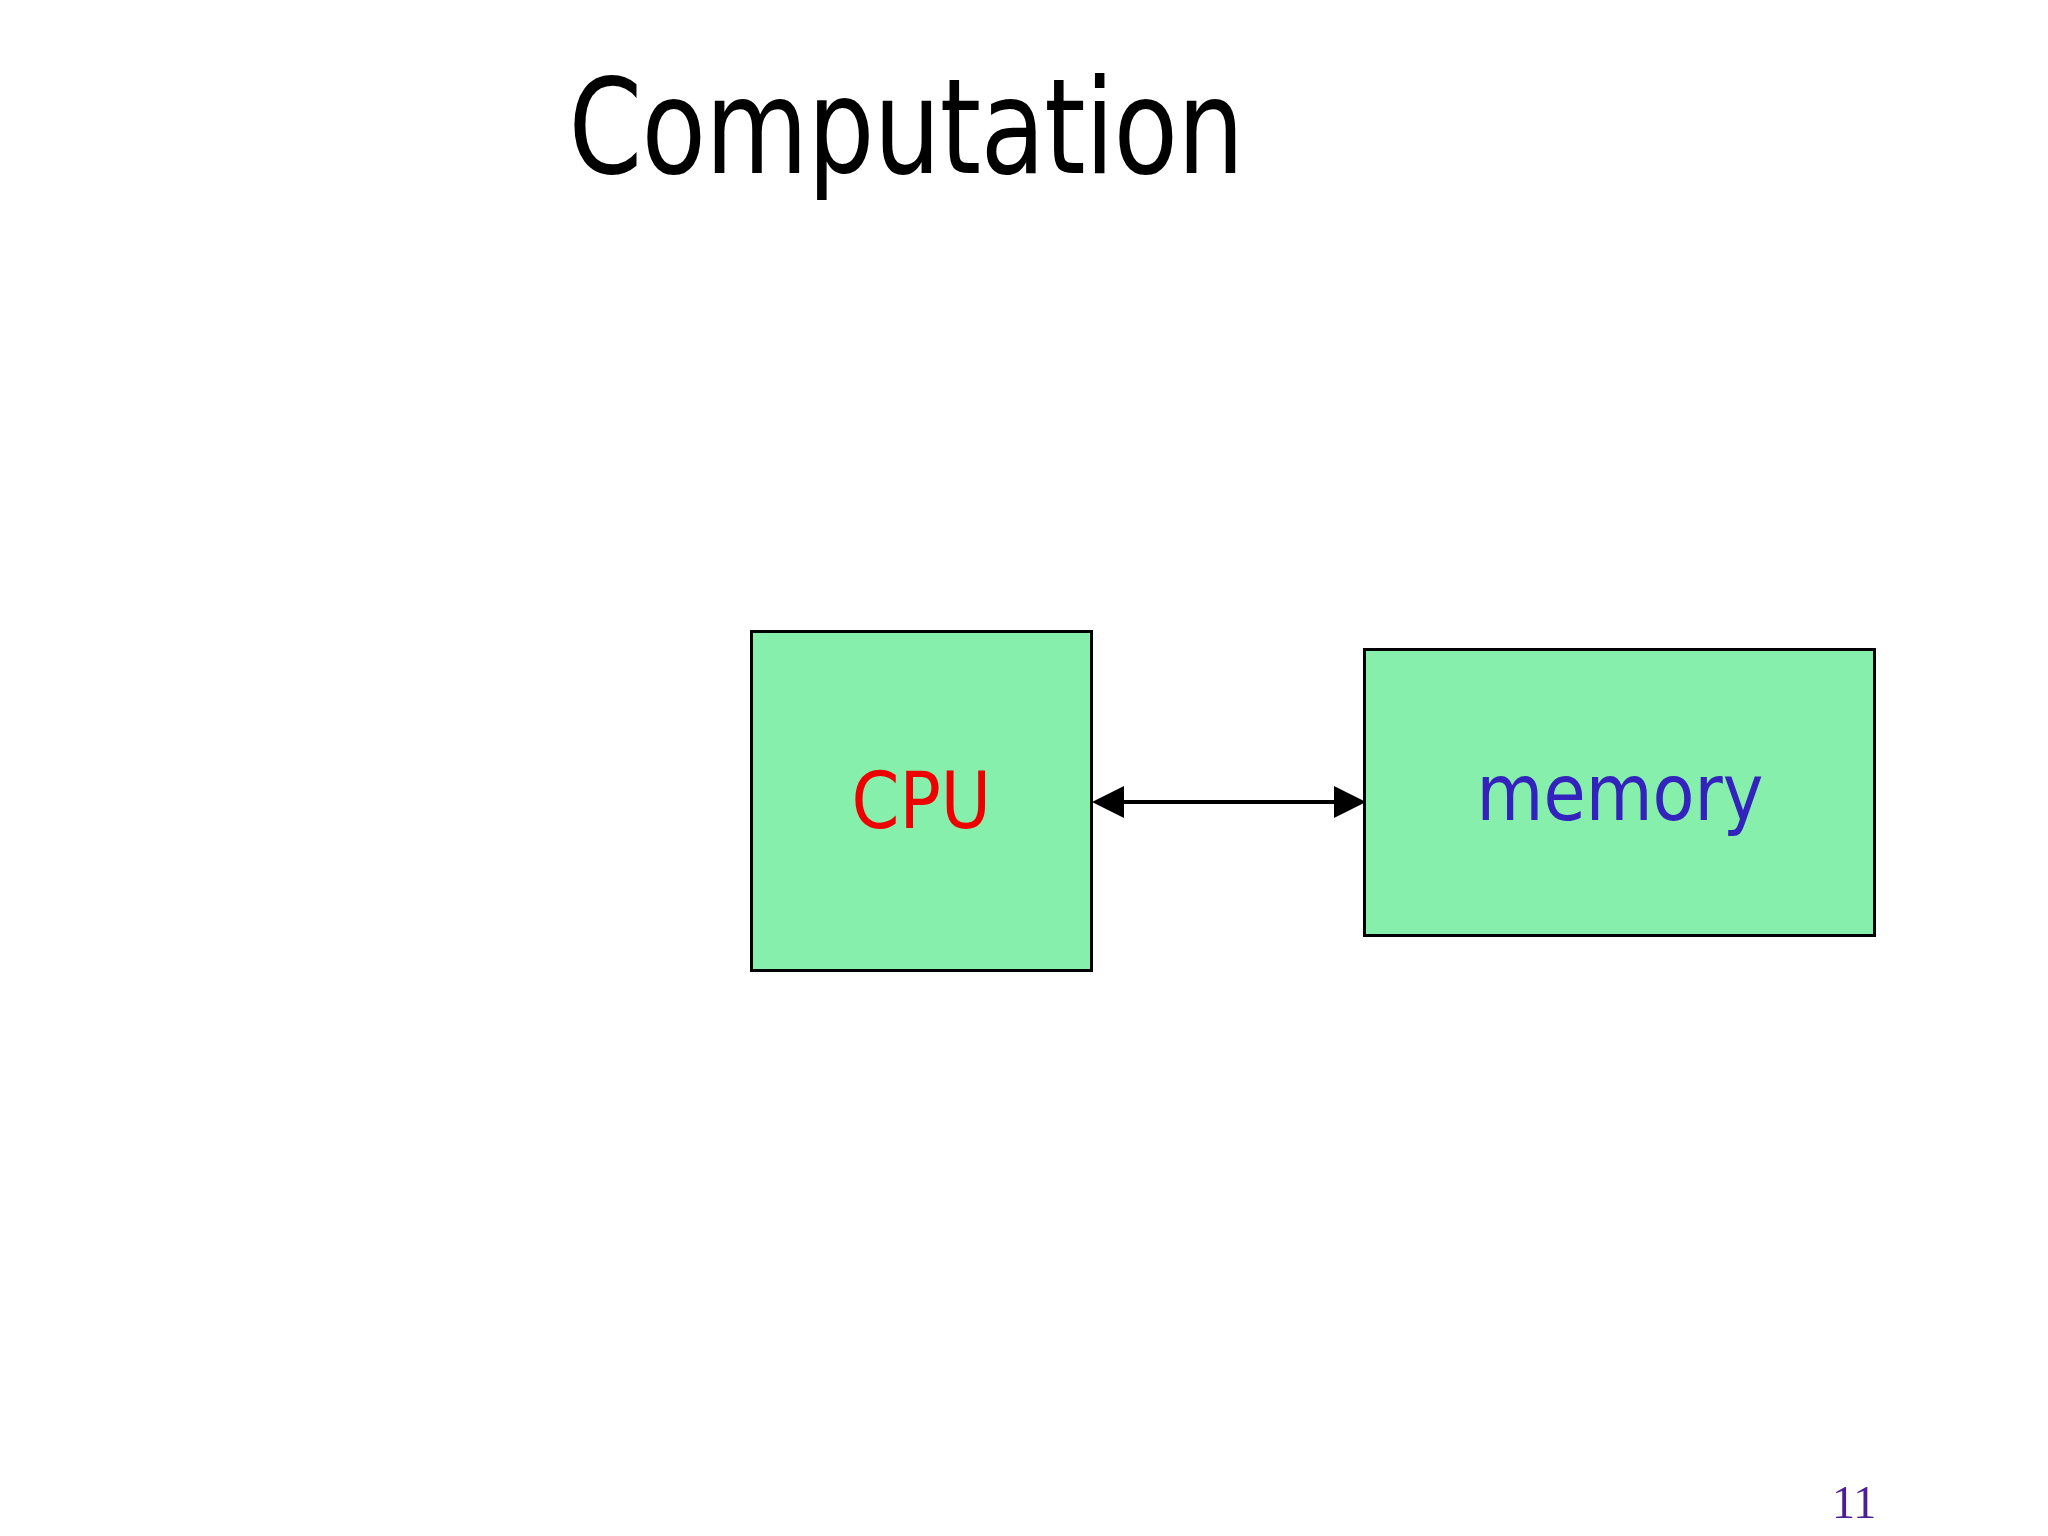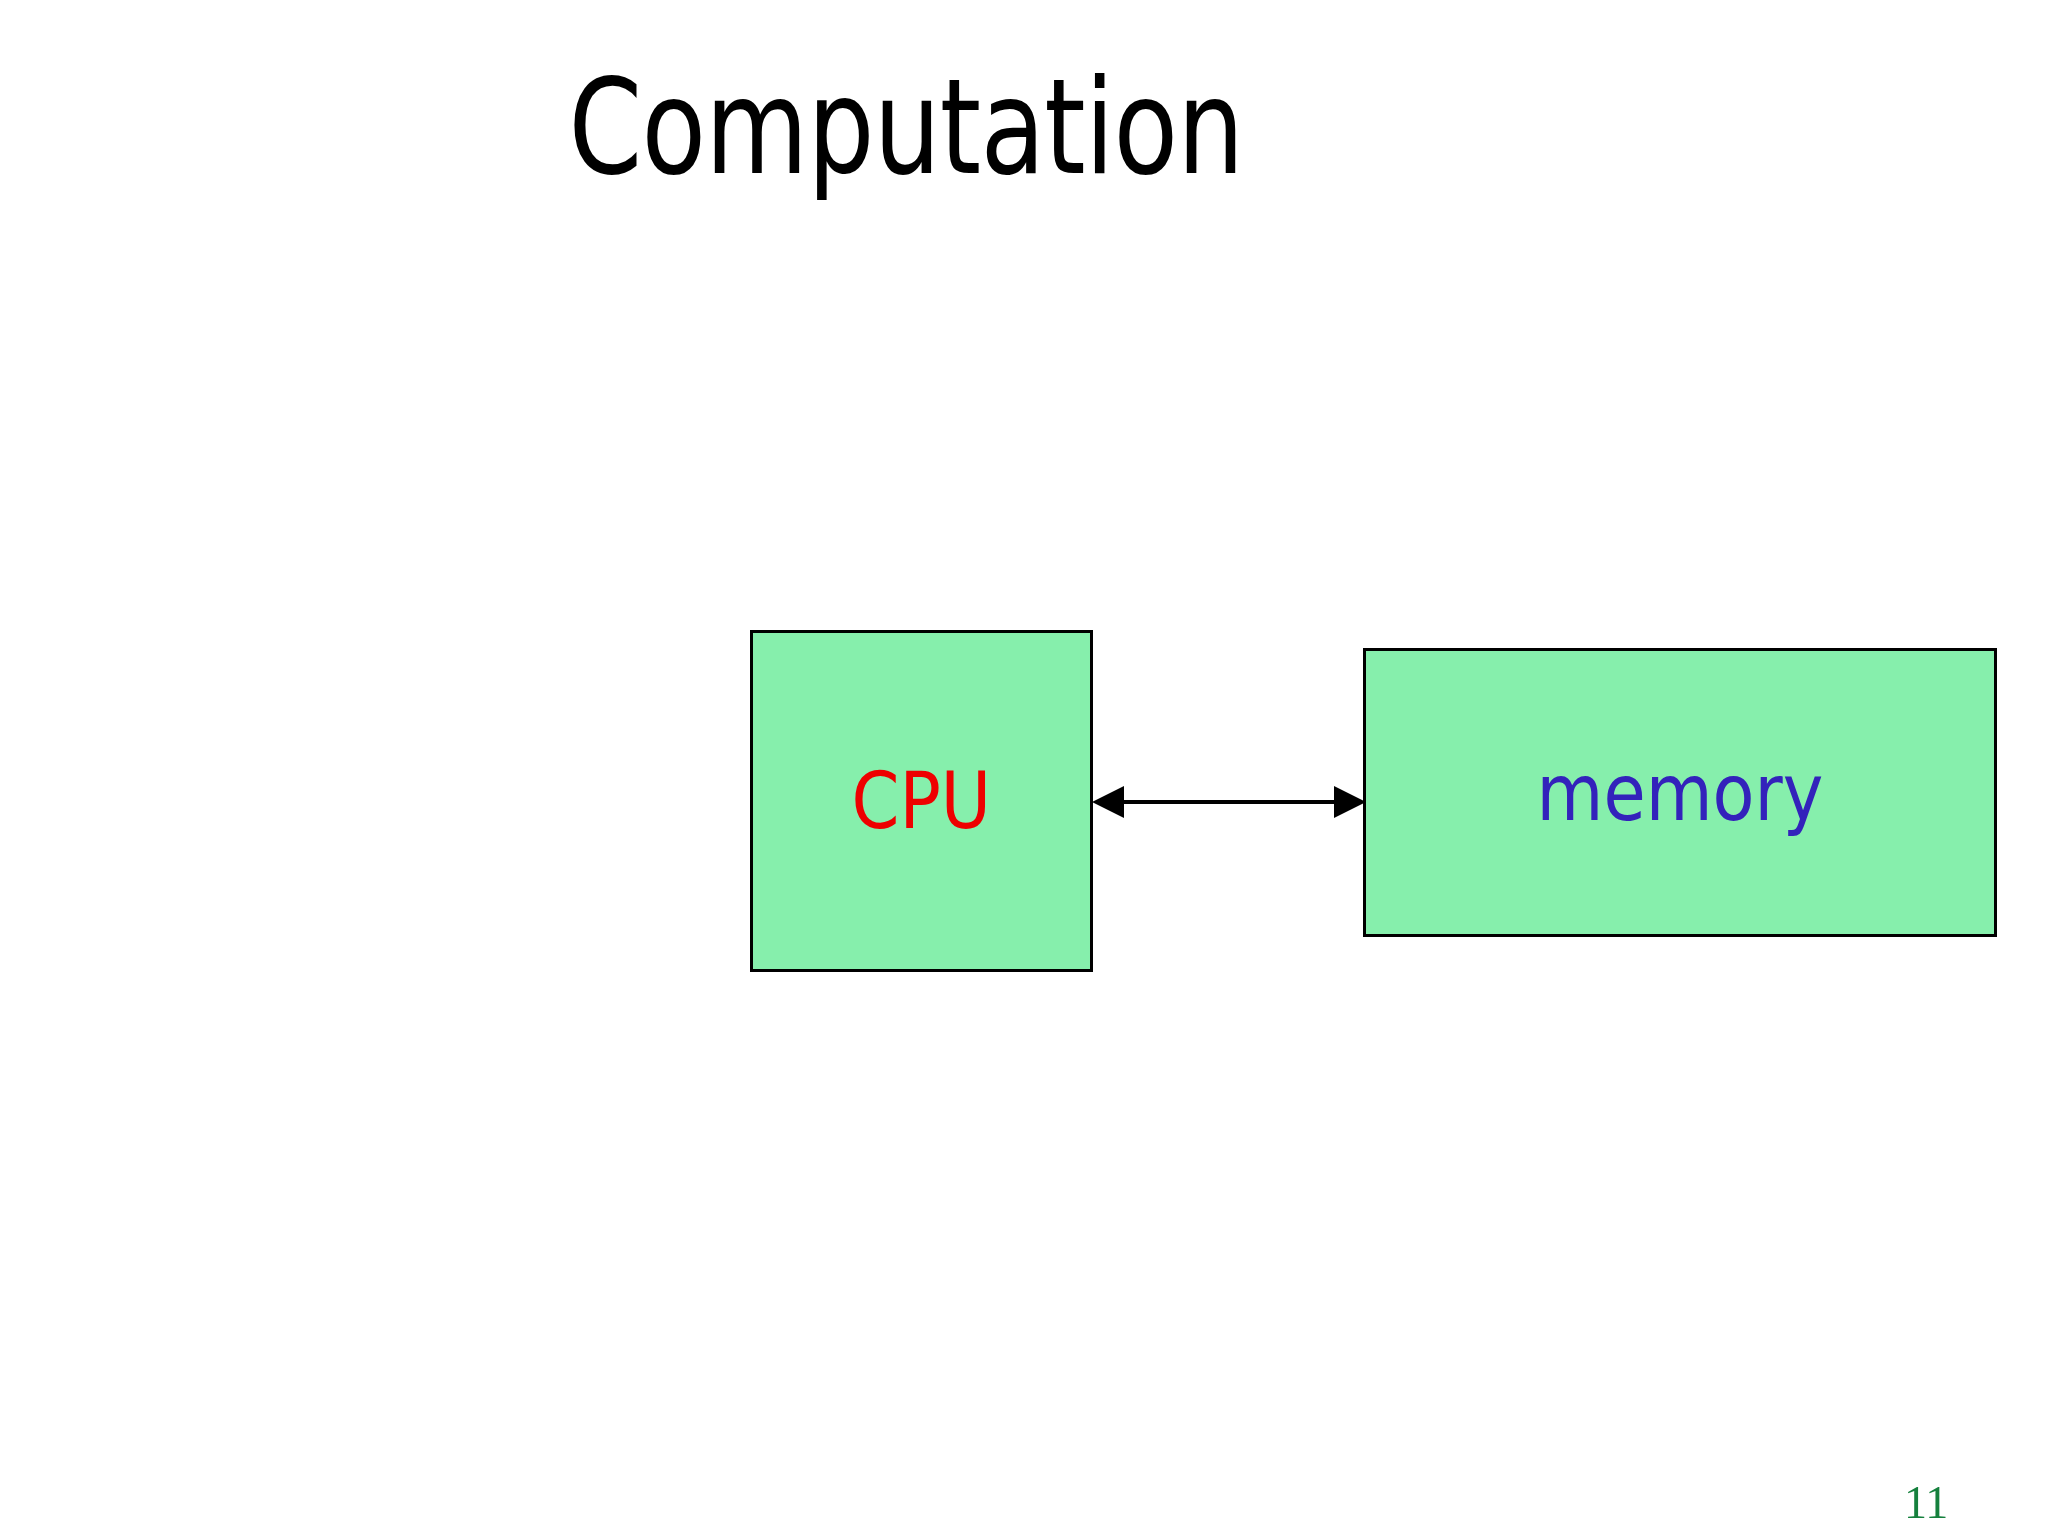--- a/index.html
+++ b/index.html
@@ -53,21 +53,21 @@
   #cpu-box {
     left: 750px;
     top: 630px;
     width: 343px;
     height: 342px;
   }
 
   #memory-box {
     left: 1363px;
     top: 648px;
-    width: 634px;
+    width: 513px;
     height: 289px;
   }
 
   .node-label {
     font-family: "DejaVu Sans", sans-serif;
     font-size: 78px;
     line-height: 80px;
     font-weight: 400;
     letter-spacing: 0px;
     white-space: nowrap;
@@ -83,26 +83,26 @@
     position: absolute;
     left: 1090px;
     top: 770px;
     width: 278px;
     height: 64px;
   }
 
   
   .page-number {
     position: absolute;
-    left: 1904px;
+    left: 1832px;
     top: 1478px;
     font-family: "Liberation Serif", "DejaVu Serif", serif;
     font-size: 46px;
     line-height: 50px;
-    color: #15803d;
+    color: #4c1d95;
   }
 </style>
 </head>
 <body>
 
 <div id="slide">
 
   <div class="slide-title">Computation</div>
 
   <div id="cpu-box" class="node-box">

